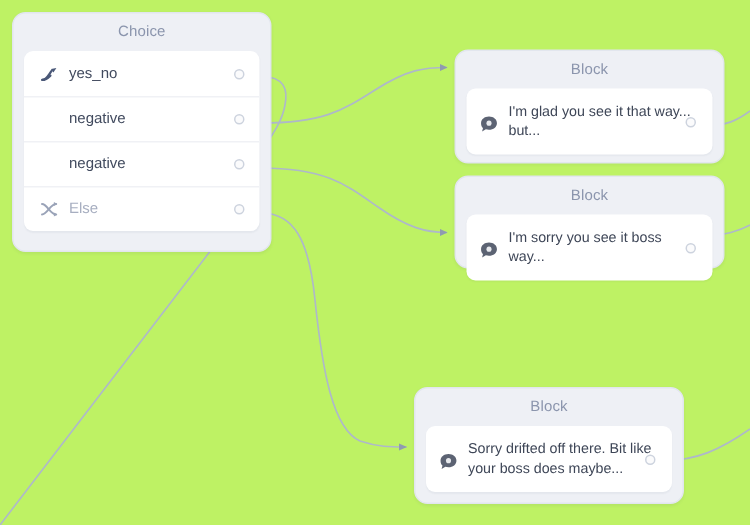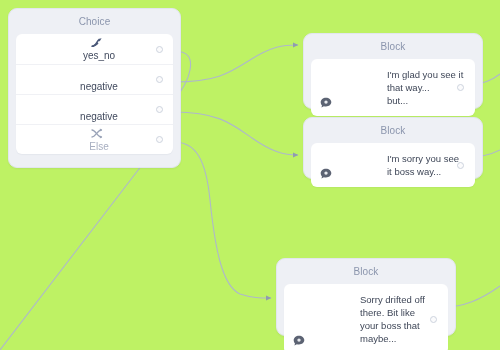--- a/index.html
+++ b/index.html
@@ -62,21 +62,20 @@
     width: 173px;
     height: 160px;
   }
   .choice-row {
     position: relative;
     height: 30px;
     display: flex;
     align-items: center;
     padding: 0 0 0 9px;
     box-sizing: border-box;
-    flex-direction: column;
   }
   .choice-row + .choice-row {
     border-top: 1px solid #f0f1f5;
   }
   .choice-row .row-icon {
     width: 16px;
     height: 14px;
     flex: 0 0 16px;
     display: flex;
     align-items: center;
@@ -93,25 +92,24 @@
   }
 
   
   .block-node { width: 180px; }
   #block-1 { left: 303px; top: 33px;  height: 76px; }
   #block-2 { left: 303px; top: 117px; height: 62px; }
   #block-3 { left: 276px; top: 258px; height: 78px; }
 
   .msg-row {
     display: flex;
-    align-items: flex-end;
+    align-items: center;
     padding: 9px 9px 9px 9px;
     box-sizing: border-box;
     min-height: 32px;
-    gap: 48px;
   }
   .msg-row .msg-icon {
     flex: 0 0 12px;
     width: 12px;
     height: 12px;
     margin-top: 1px;
     margin-right: 7px;
   }
   .msg-row .msg-text {
     font-size: 9.5px;
@@ -246,19 +244,19 @@
     <div class="node-header">Block</div>
     <div class="node-body msg-wrap">
       <div class="msg-row">
         <span class="msg-icon">
           <svg width="12" height="12" viewBox="0 0 12 12" xmlns="http://www.w3.org/2000/svg">
             <path d="M6,0.7 C9,0.7 11.3,2.6 11.3,5.1 C11.3,7.6 9,9.5 6,9.5 C5.2,9.5 4.5,9.4 3.9,9.2 L1.4,10.6 L2,8.4 C1.1,7.6 0.7,6.4 0.7,5.1 C0.7,2.6 3,0.7 6,0.7 Z" fill="#5c6373"></path>
             <circle cx="6" cy="5.1" r="1.7" fill="#e8eaee"></circle>
           </svg>
         </span>
         <span class="msg-text">Sorry drifted off there. Bit like
-your boss that maybe...</span>
+your boss does maybe...</span>
         <span class="port right"></span>
       </div>
     </div>
   </div>
 
 </div>
 
 </body></html>

